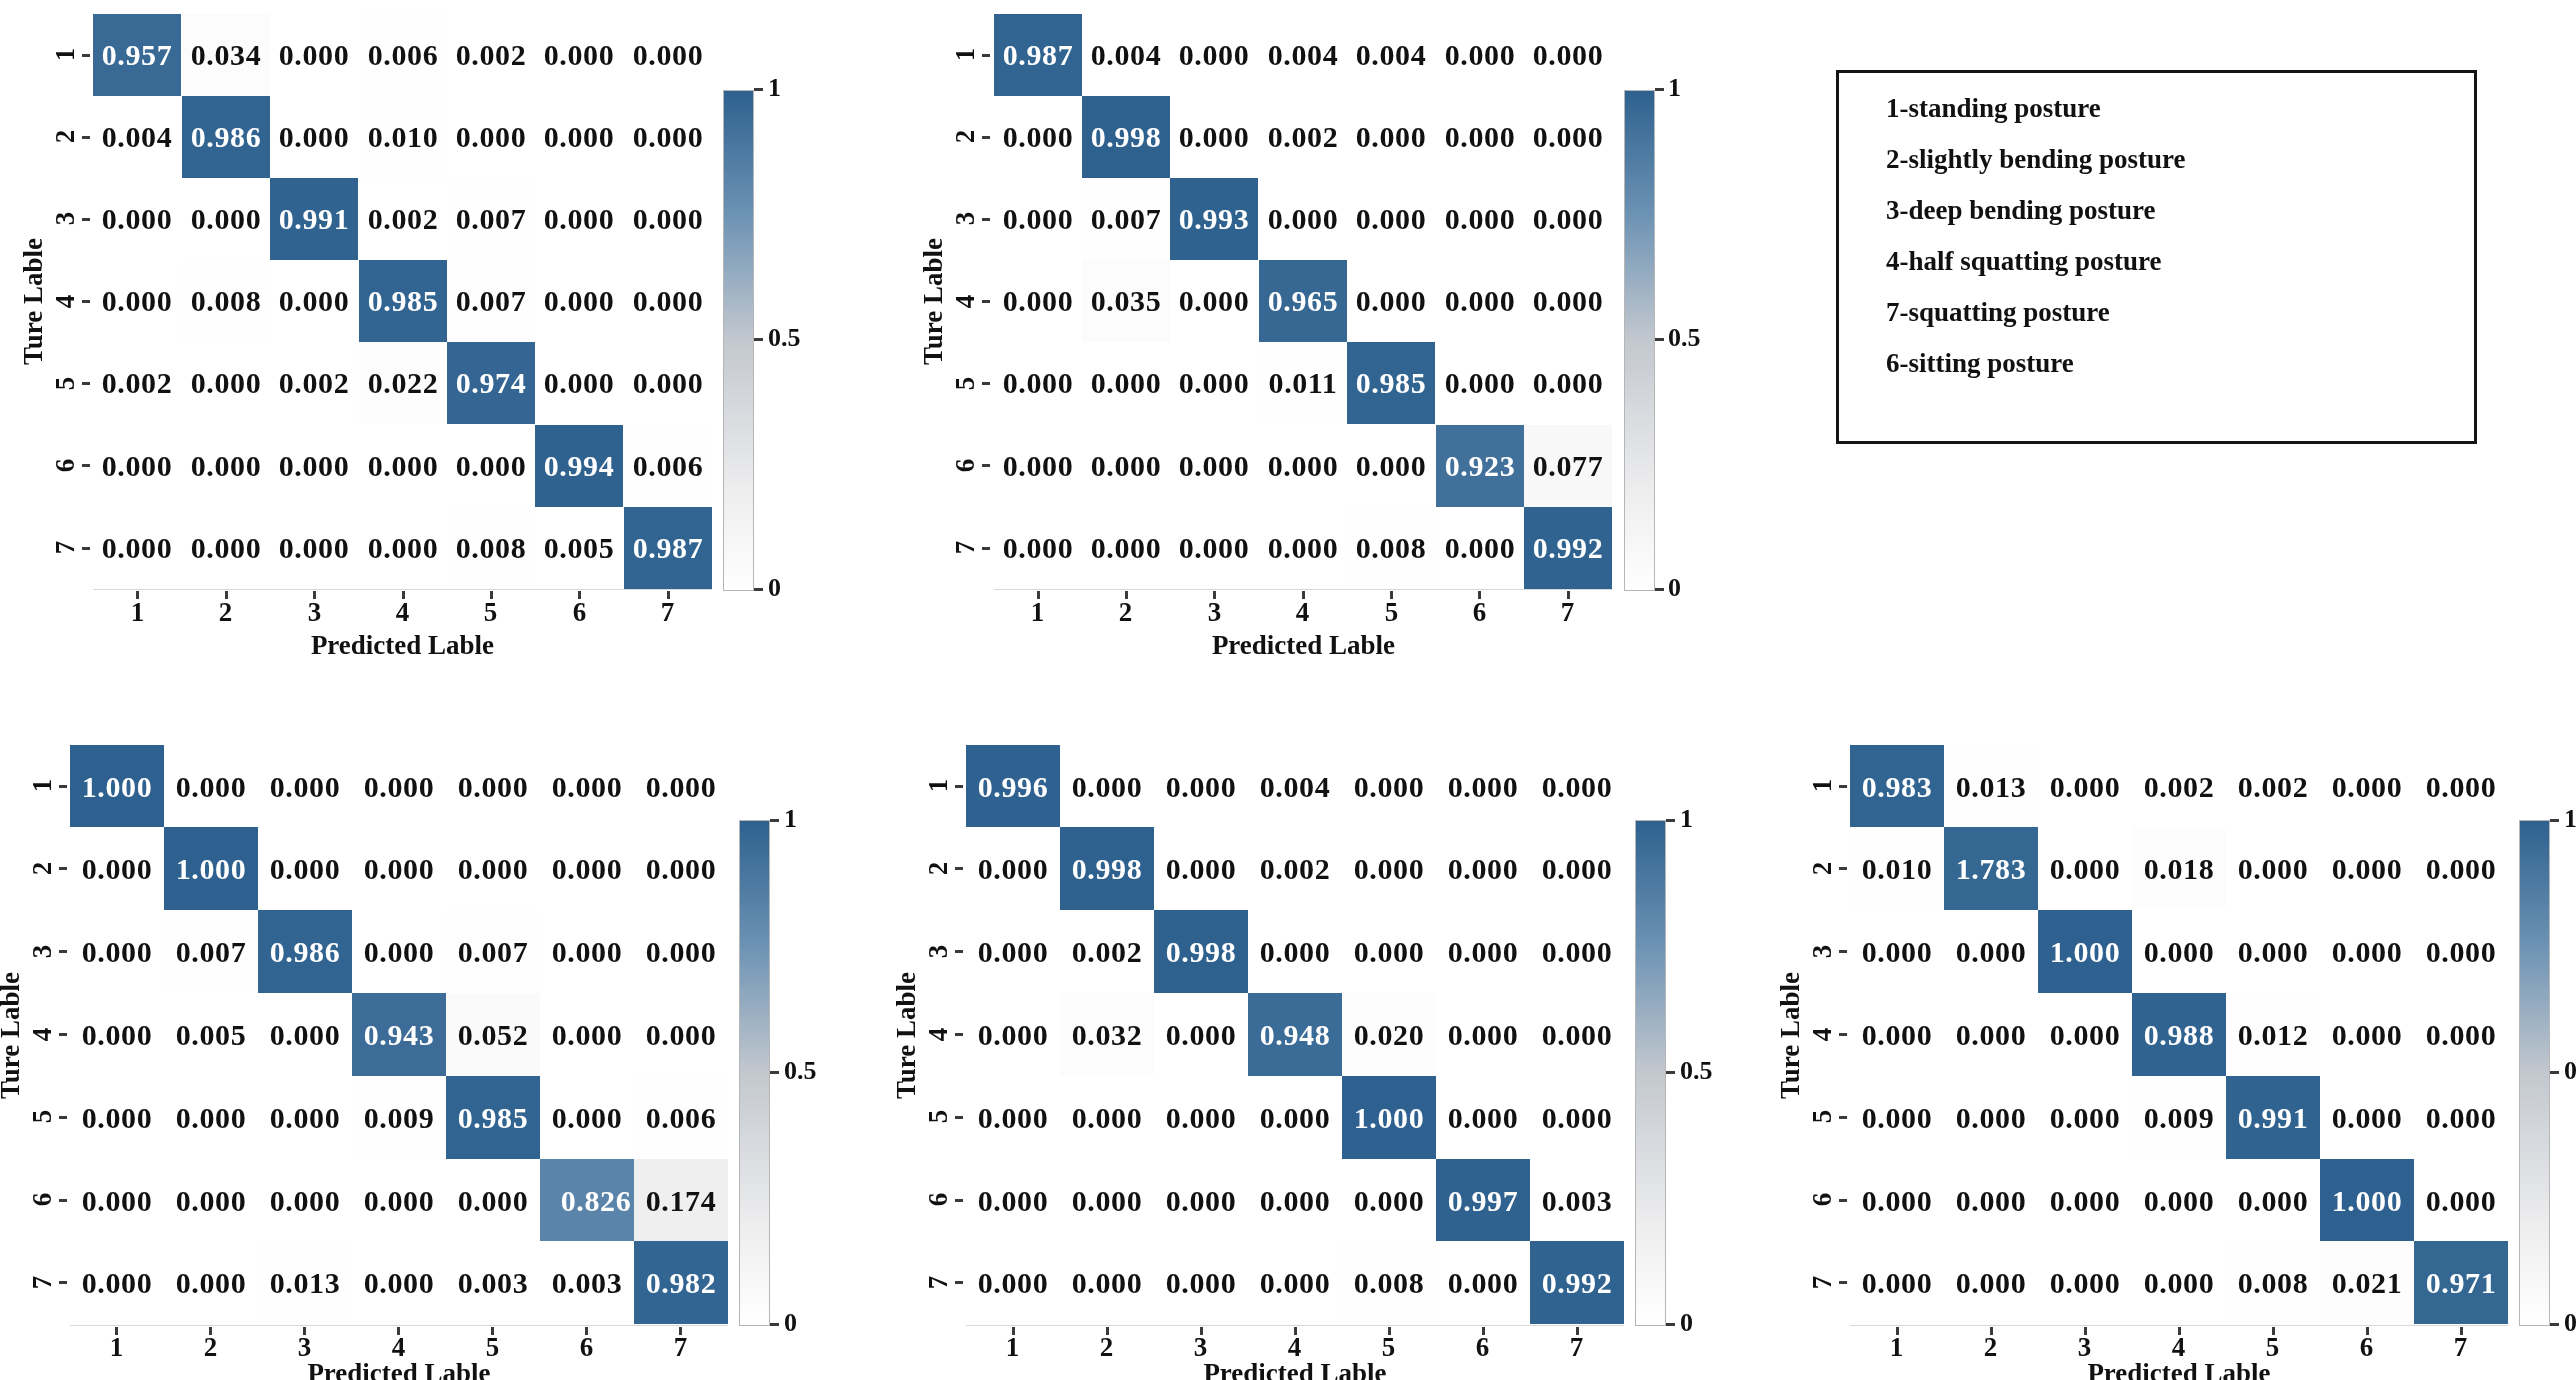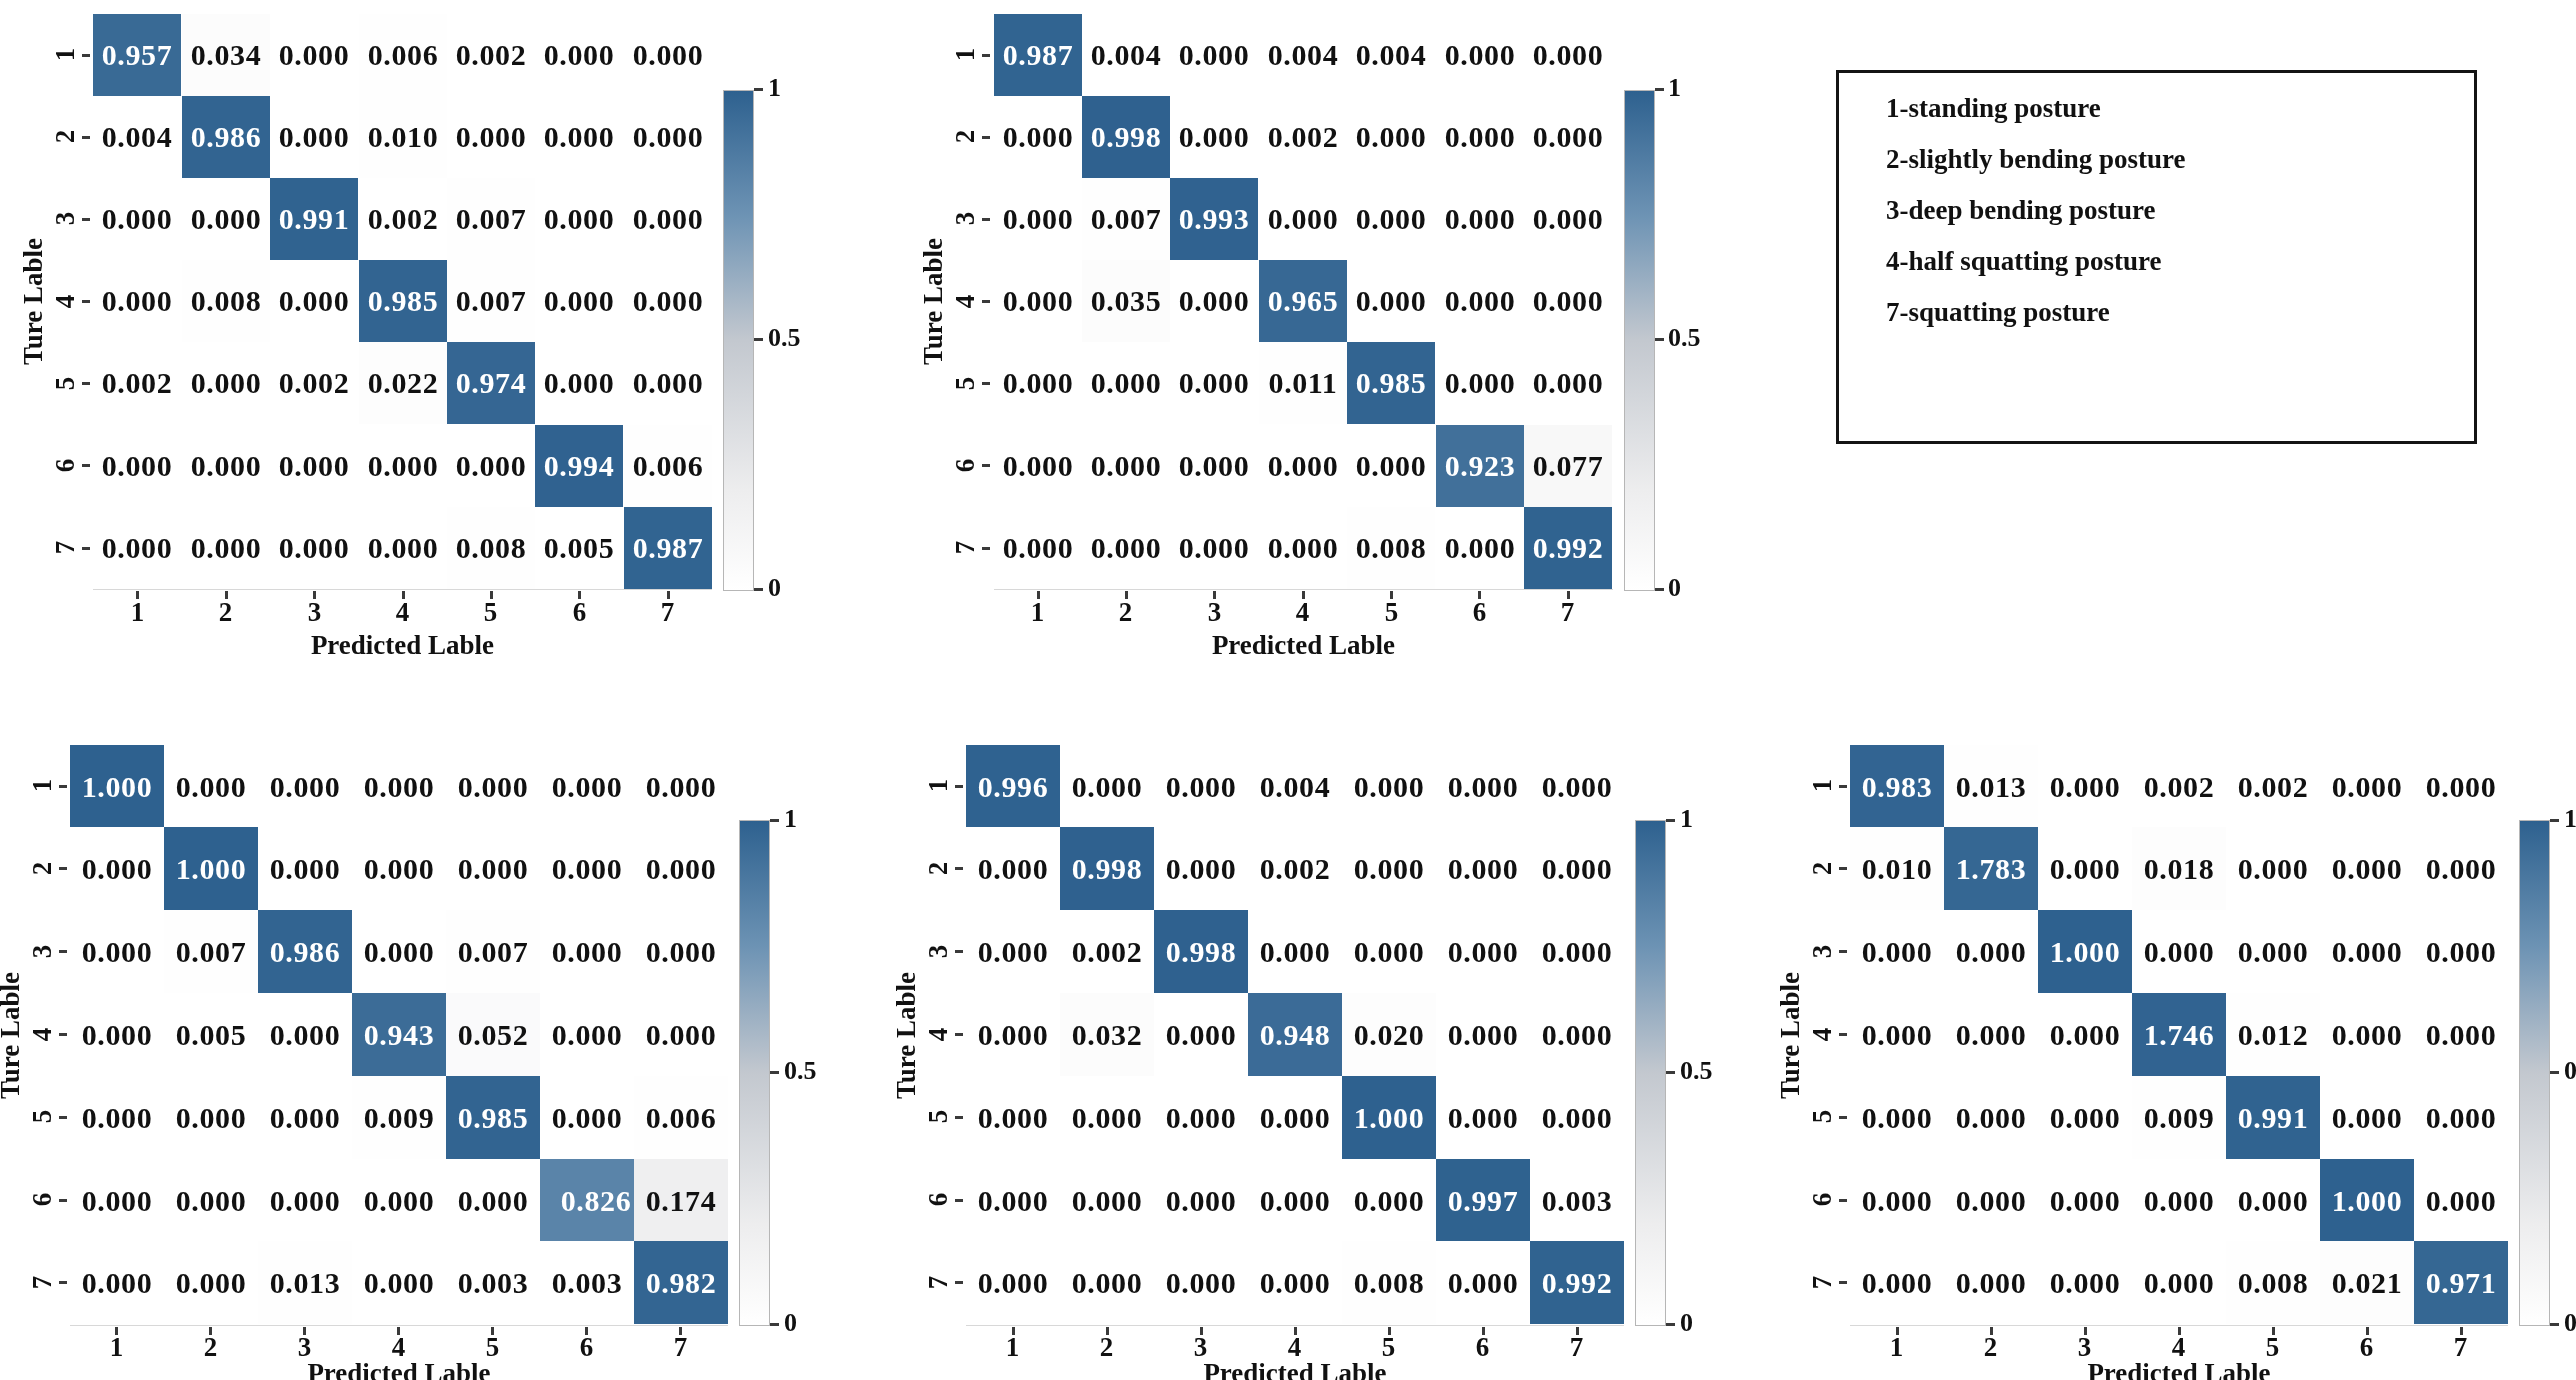--- a/index.html
+++ b/index.html
@@ -402,21 +402,21 @@
     <div class="cell" style="left: 1850px; top: 910px; width: 94px; height: 83px; background: rgb(255, 255, 255); color: rgb(17, 17, 17);">0.000</div>
     <div class="cell" style="left: 1944px; top: 910px; width: 94px; height: 83px; background: rgb(255, 255, 255); color: rgb(17, 17, 17);">0.000</div>
     <div class="cell" style="left: 2038px; top: 910px; width: 94px; height: 83px; background: rgb(46, 97, 143); color: rgb(255, 255, 255);">1.000</div>
     <div class="cell" style="left: 2132px; top: 910px; width: 94px; height: 83px; background: rgb(255, 255, 255); color: rgb(17, 17, 17);">0.000</div>
     <div class="cell" style="left: 2226px; top: 910px; width: 94px; height: 83px; background: rgb(255, 255, 255); color: rgb(17, 17, 17);">0.000</div>
     <div class="cell" style="left: 2320px; top: 910px; width: 94px; height: 83px; background: rgb(255, 255, 255); color: rgb(17, 17, 17);">0.000</div>
     <div class="cell" style="left: 2414px; top: 910px; width: 94px; height: 83px; background: rgb(255, 255, 255); color: rgb(17, 17, 17);">0.000</div>
     <div class="cell" style="left: 1850px; top: 993px; width: 94px; height: 83px; background: rgb(255, 255, 255); color: rgb(17, 17, 17);">0.000</div>
     <div class="cell" style="left: 1944px; top: 993px; width: 94px; height: 83px; background: rgb(255, 255, 255); color: rgb(17, 17, 17);">0.000</div>
     <div class="cell" style="left: 2038px; top: 993px; width: 94px; height: 83px; background: rgb(255, 255, 255); color: rgb(17, 17, 17);">0.000</div>
-    <div class="cell" style="left: 2132px; top: 993px; width: 94px; height: 83px; background: rgb(49, 99, 145); color: rgb(255, 255, 255);">1.746</div>
+    <div class="cell" style="left: 2132px; top: 993px; width: 94px; height: 83px; background: rgb(49, 99, 145); color: rgb(255, 255, 255);">0.988</div>
     <div class="cell" style="left: 2226px; top: 993px; width: 94px; height: 83px; background: rgb(254, 254, 254); color: rgb(17, 17, 17);">0.012</div>
     <div class="cell" style="left: 2320px; top: 993px; width: 94px; height: 83px; background: rgb(255, 255, 255); color: rgb(17, 17, 17);">0.000</div>
     <div class="cell" style="left: 2414px; top: 993px; width: 94px; height: 83px; background: rgb(255, 255, 255); color: rgb(17, 17, 17);">0.000</div>
     <div class="cell" style="left: 1850px; top: 1076px; width: 94px; height: 83px; background: rgb(255, 255, 255); color: rgb(17, 17, 17);">0.000</div>
     <div class="cell" style="left: 1944px; top: 1076px; width: 94px; height: 83px; background: rgb(255, 255, 255); color: rgb(17, 17, 17);">0.000</div>
     <div class="cell" style="left: 2038px; top: 1076px; width: 94px; height: 83px; background: rgb(255, 255, 255); color: rgb(17, 17, 17);">0.000</div>
     <div class="cell" style="left: 2132px; top: 1076px; width: 94px; height: 83px; background: rgb(254, 254, 254); color: rgb(17, 17, 17);">0.009</div>
     <div class="cell" style="left: 2226px; top: 1076px; width: 94px; height: 83px; background: rgb(48, 99, 144); color: rgb(255, 255, 255);">0.991</div>
     <div class="cell" style="left: 2320px; top: 1076px; width: 94px; height: 83px; background: rgb(255, 255, 255); color: rgb(17, 17, 17);">0.000</div>
     <div class="cell" style="left: 2414px; top: 1076px; width: 94px; height: 83px; background: rgb(255, 255, 255); color: rgb(17, 17, 17);">0.000</div>
@@ -472,15 +472,16 @@
     <div class="dash" style="left: 2550px; top: 1071px; width: 8.7px; height: 2.5px;"></div>
     <div class="cbarlabel" style="left: 2564px; top: 1056px;">0.5</div>
     <div class="dash" style="left: 2550px; top: 1323px; width: 8.7px; height: 2.5px;"></div>
     <div class="cbarlabel" style="left: 2564px; top: 1308px;">0</div>
     <div id="legend-box" style="left: 1836px; top: 70px; width: 641px; height: 374px; padding-top: 10px; padding-left: 47px;">
       <div class="legend-item">1-standing posture</div>
       <div class="legend-item">2-slightly bending posture</div>
       <div class="legend-item">3-deep bending posture</div>
       <div class="legend-item">4-half squatting posture</div>
       <div class="legend-item">7-squatting posture</div>
+      <div class="legend-item">6-sitting posture</div>
     </div>
   </div>
 
 
 </body></html>

